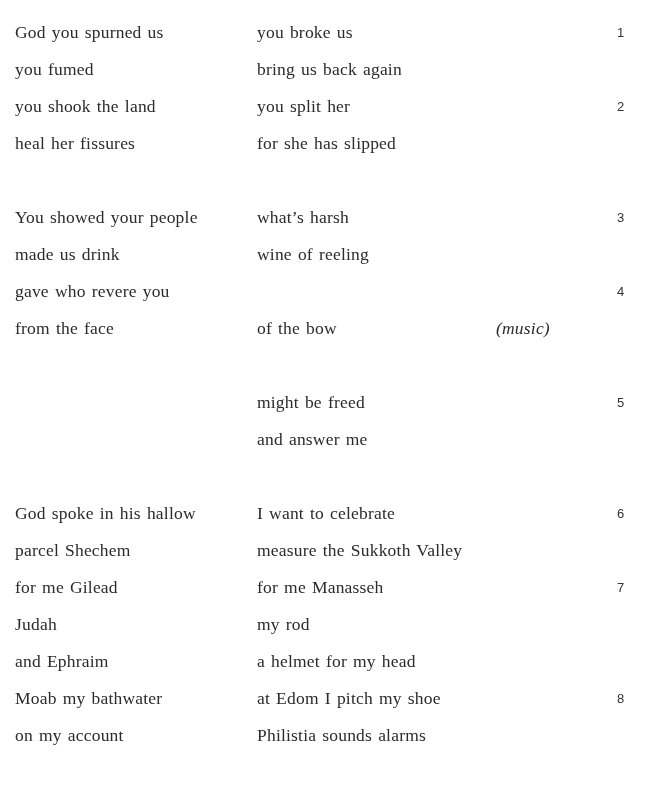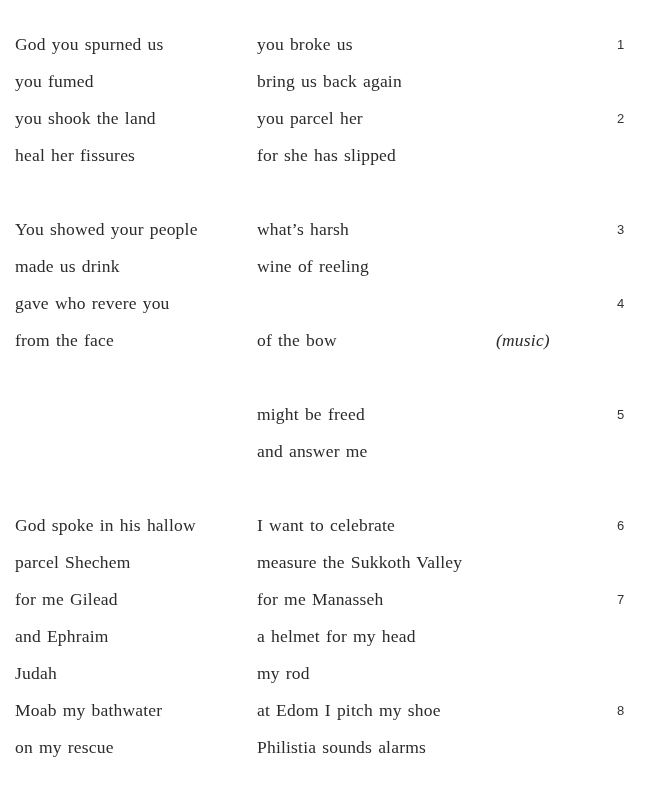--- a/index.html
+++ b/index.html
@@ -14,21 +14,20 @@
     font-family: "Liberation Serif", serif;
   }
   .page {
     position: relative;
     width: 662px;
     height: 785px;
     background: #ffffff;
   }
   .poem {
     padding-top: 14px;
-    margin-top: 12px;
   }
   .stanza + .stanza {
     margin-top: 37px;
     text-align: center;
   }
   .line {
     position: relative;
     height: 37px;
   }
   .line span {
@@ -63,21 +62,21 @@
           <span class="colA">God you spurned us</span>
           <span class="colB">you broke us</span>
           <span class="colD">1</span>
         </div>
         <div class="line">
           <span class="colA">you fumed</span>
           <span class="colB">bring us back again</span>
         </div>
         <div class="line">
           <span class="colA">you shook the land</span>
-          <span class="colB">you parcel her</span>
+          <span class="colB">you split her</span>
           <span class="colD">2</span>
         </div>
         <div class="line">
           <span class="colA">heal her fissures</span>
           <span class="colB">for she has slipped</span>
         </div>
       </section>
       <section class="stanza">
         <div class="line">
           <span class="colA">You showed your people</span>
@@ -116,31 +115,31 @@
         <div class="line">
           <span class="colA">parcel Shechem</span>
           <span class="colB">measure the Sukkoth Valley</span>
         </div>
         <div class="line">
           <span class="colA">for me Gilead</span>
           <span class="colB">for me Manasseh</span>
           <span class="colD">7</span>
         </div>
         <div class="line">
+          <span class="colA">Judah</span>
+          <span class="colB">my rod</span>
+        </div>
+        <div class="line">
           <span class="colA">and Ephraim</span>
           <span class="colB">a helmet for my head</span>
-        </div>
-        <div class="line">
-          <span class="colA">Judah</span>
-          <span class="colB">my rod</span>
         </div>
         <div class="line">
           <span class="colA">Moab my bathwater</span>
           <span class="colB">at Edom I pitch my shoe</span>
           <span class="colD">8</span>
         </div>
         <div class="line">
-          <span class="colA">on my rescue</span>
+          <span class="colA">on my account</span>
           <span class="colB">Philistia sounds alarms</span>
         </div>
       </section>
     </div>
 </main>
 
 </body></html>

